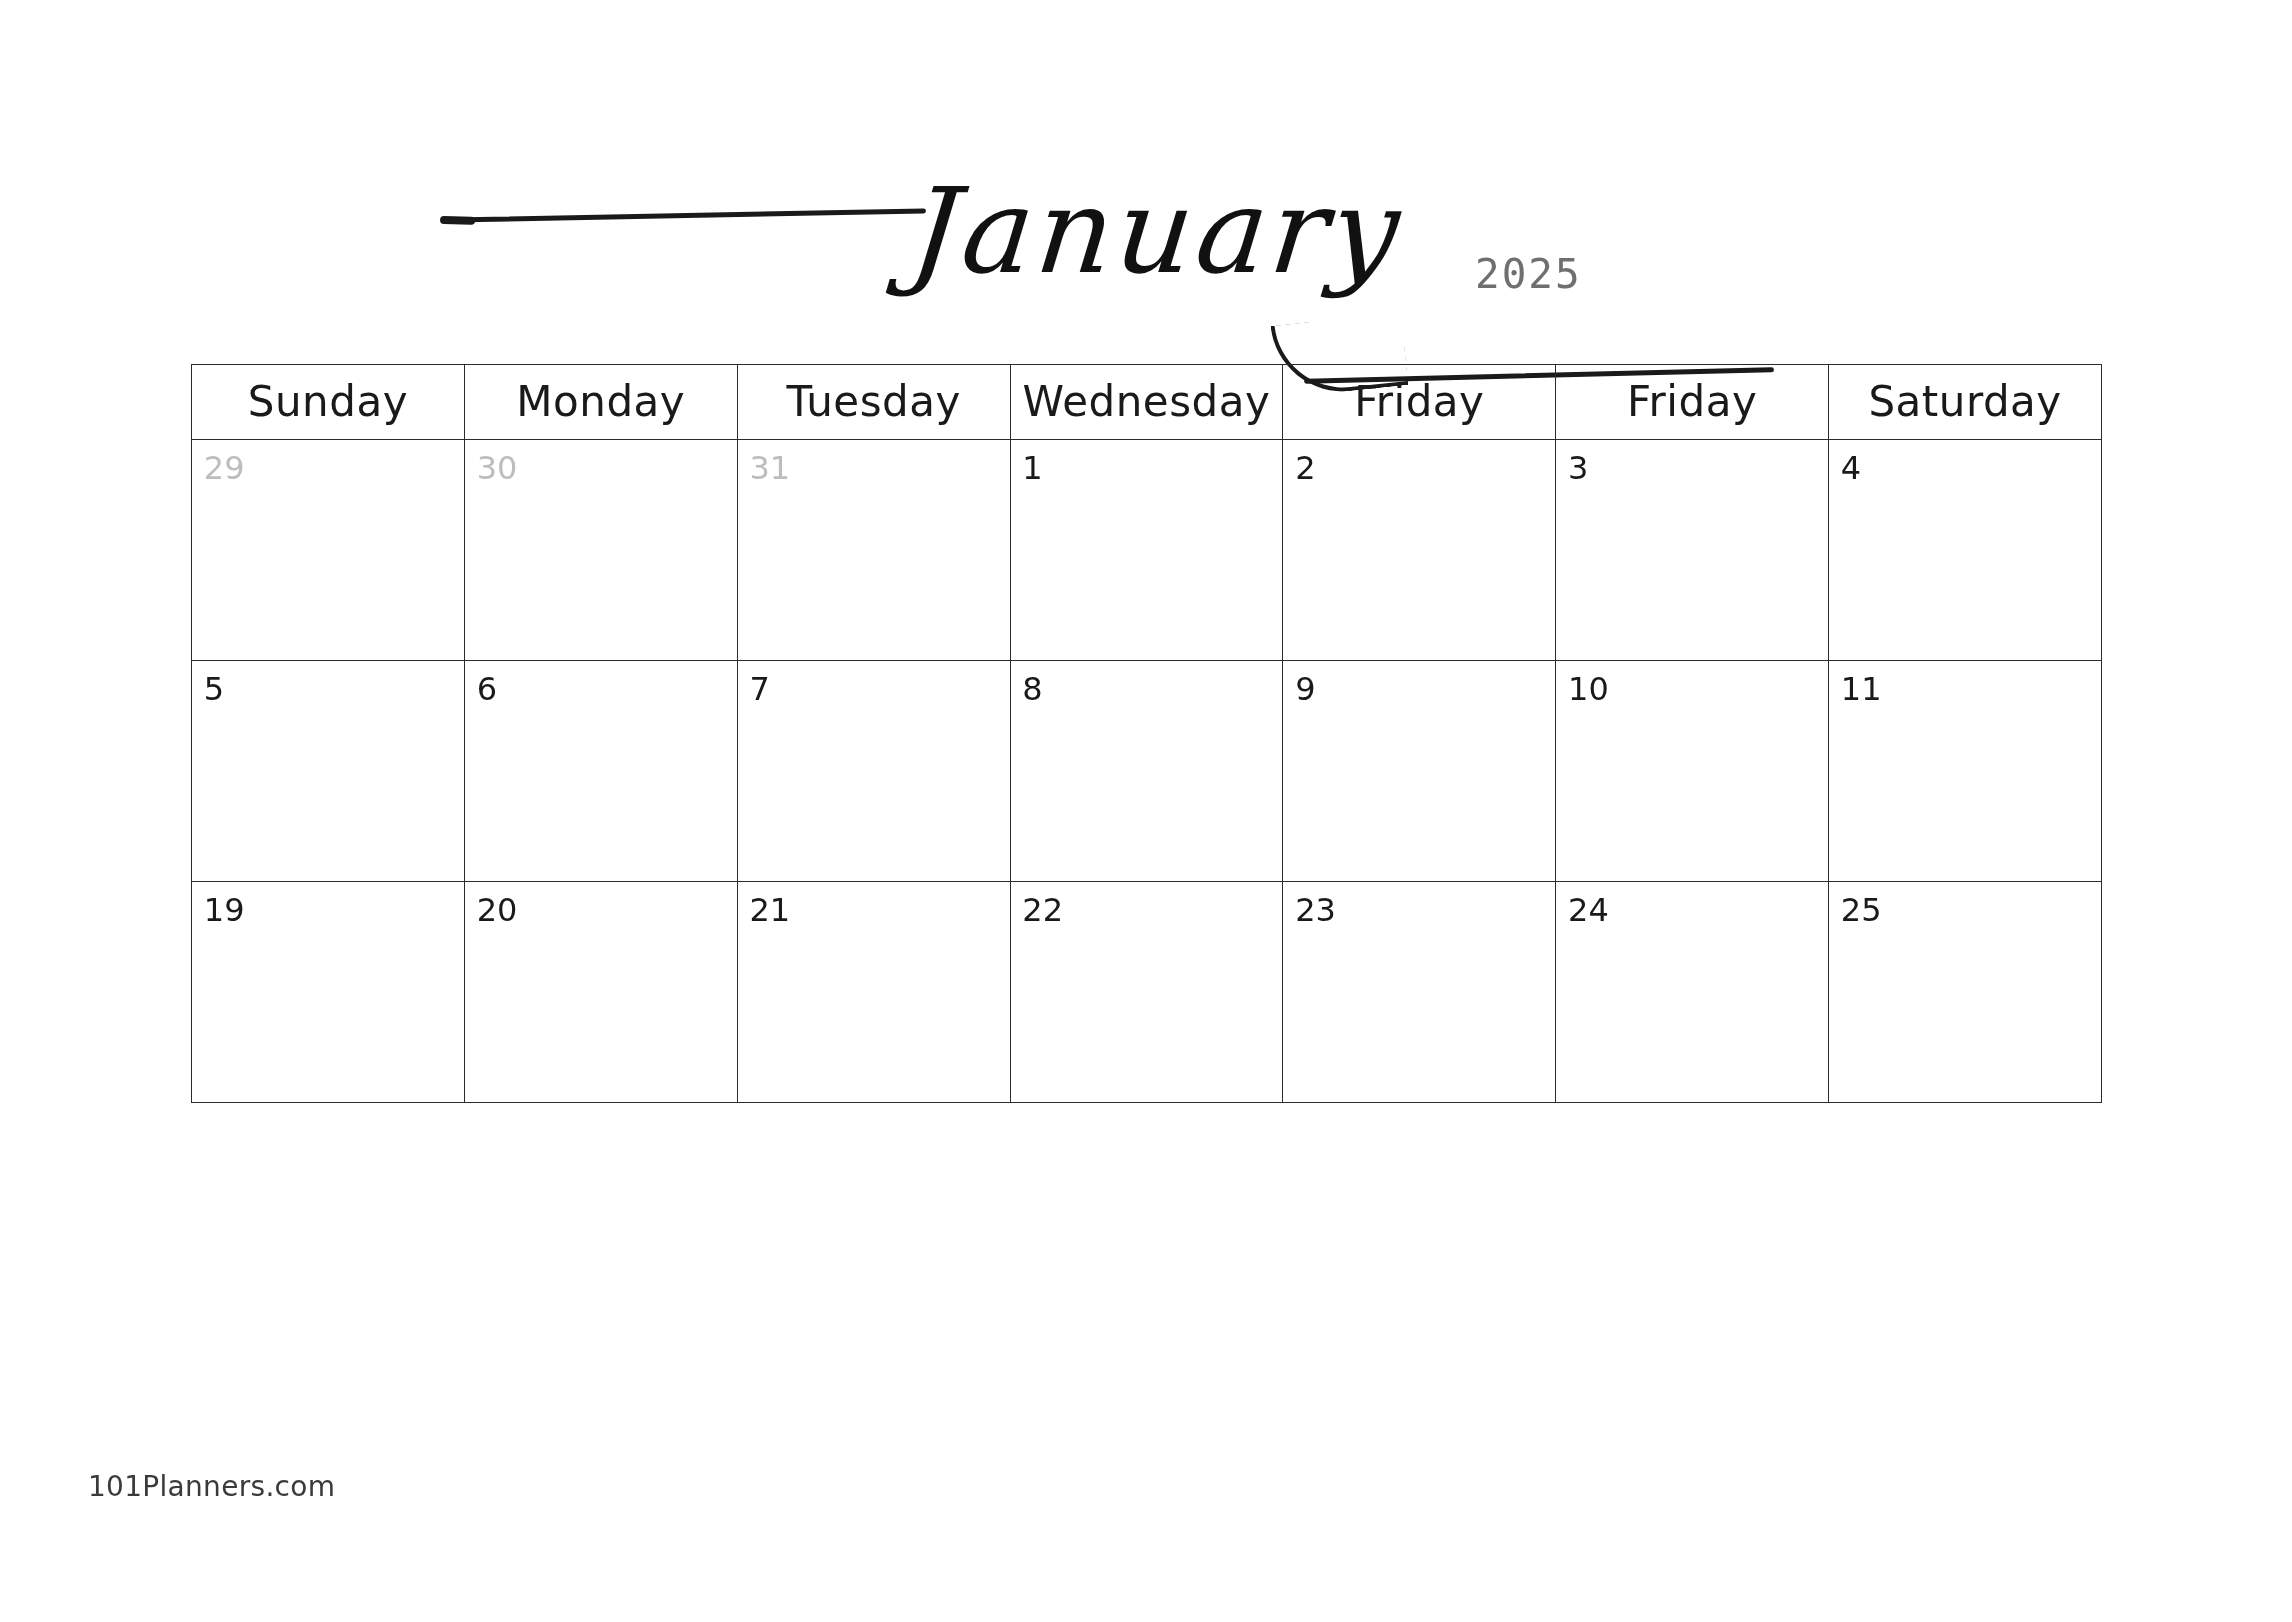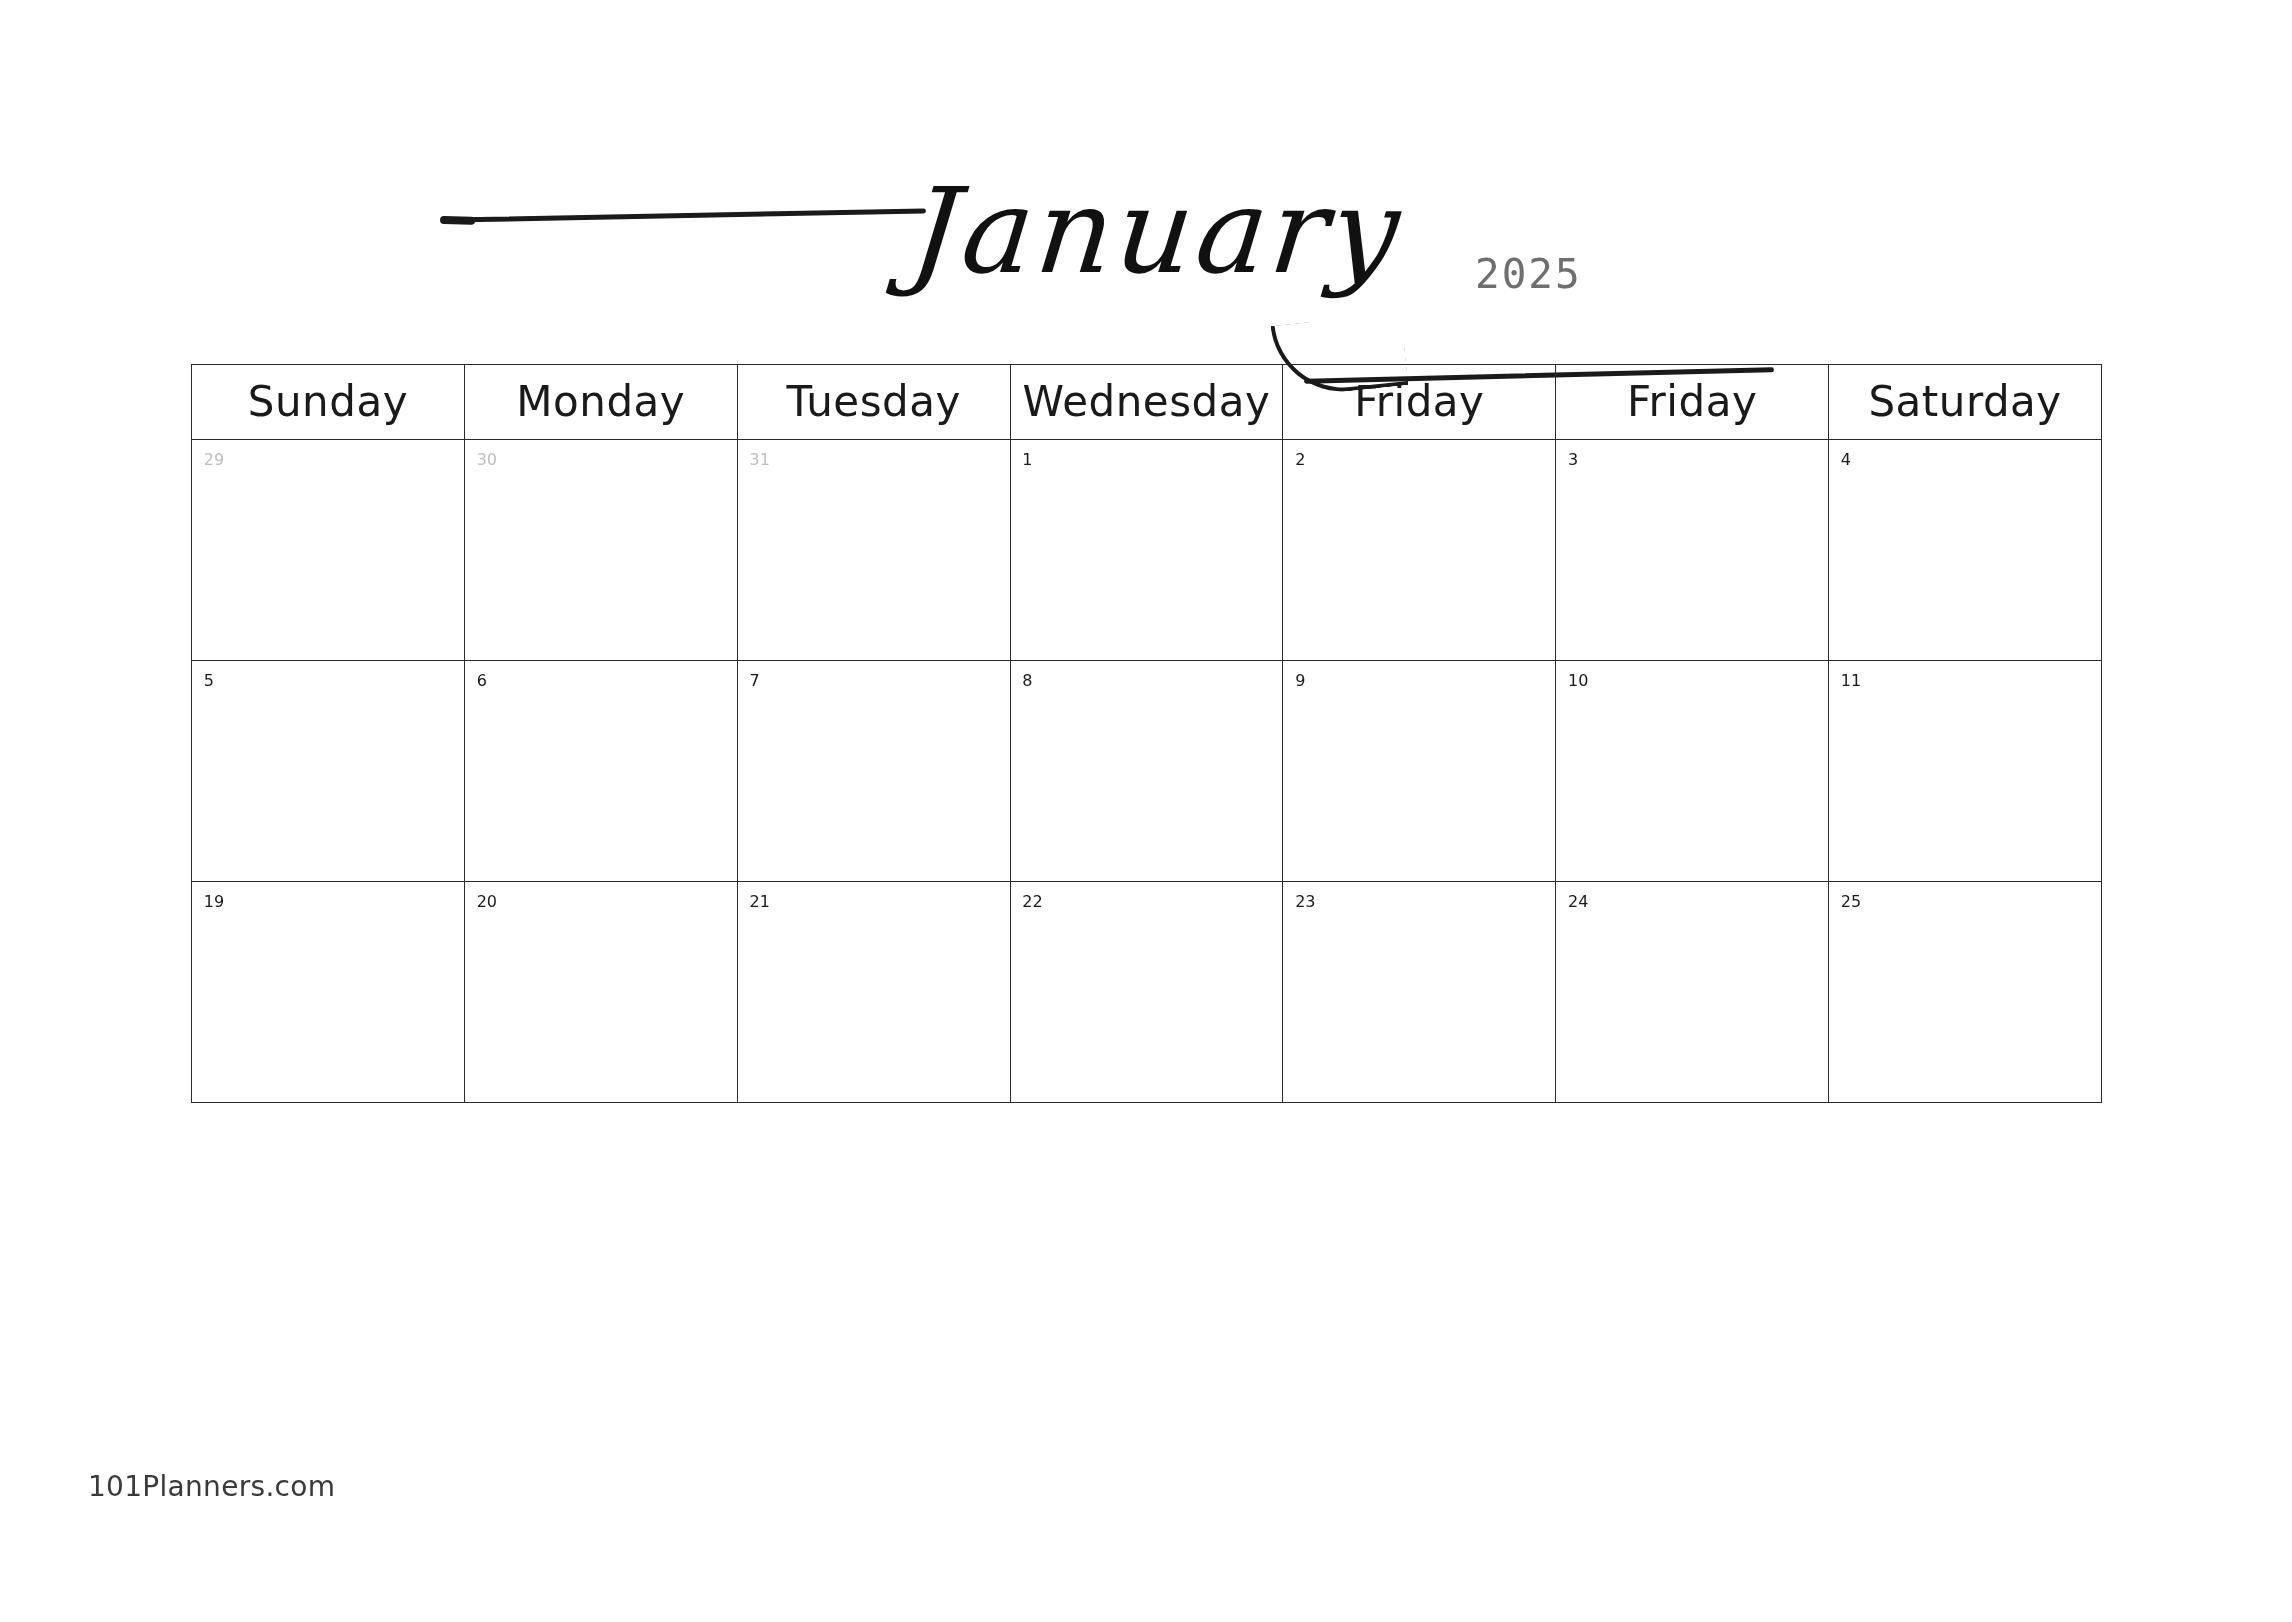--- a/index.html
+++ b/index.html
@@ -121,21 +121,21 @@
     text-align: center;
     line-height: 74px;
     letter-spacing: 0.5px;
   }
   .calendar td {
     height: 220px;
   }
   .daynum {
     display: block;
     font-family: "DejaVu Sans", sans-serif;
-    font-size: 16px;
+    font-size: 32px;
     color: #1a1a1a;
     padding: 11.8px 0 0 11.8px;
     line-height: 1;
   }
   .daynum.muted {
     color: #bdbdbd;
   }
 
   
   .footer {

